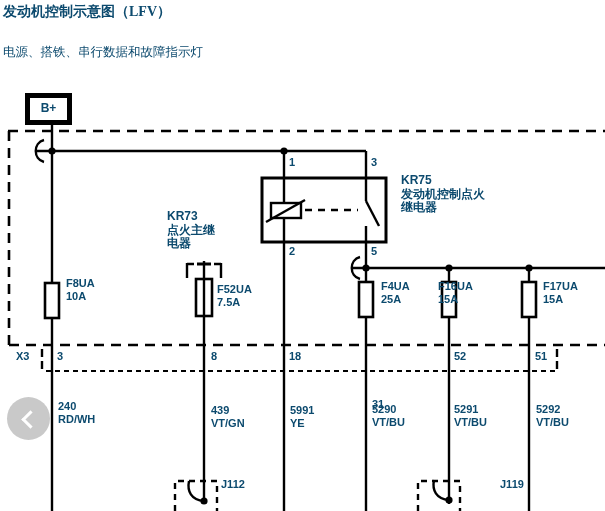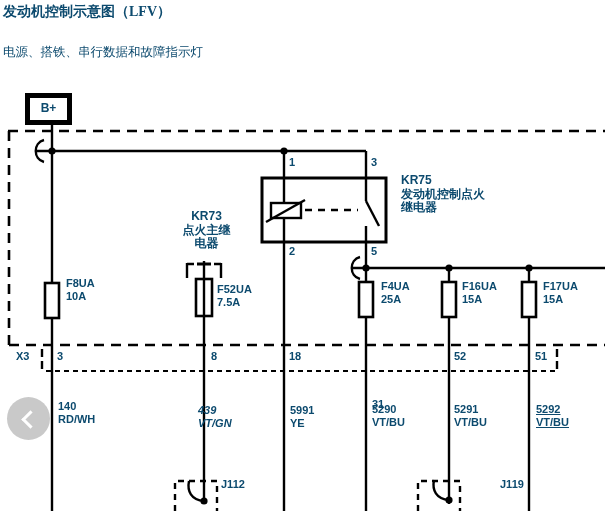--- a/index.html
+++ b/index.html
@@ -5,21 +5,21 @@
   html,body{margin:0;padding:0;background:#ffffff;}
   #stage{position:relative;width:605px;height:511px;background:#ffffff;overflow:hidden;
          font-family:"Liberation Sans",sans-serif;color:#0c4a6e;}
   .abs{position:absolute;}
   .title{font-family:"Liberation Serif",serif;font-weight:bold;font-size:14px;white-space:nowrap;}
   .subtitle{font-family:"Liberation Serif",serif;font-size:12.5px;white-space:nowrap;text-align:right;}
   .dlabel{font-size:11px;font-weight:bold;line-height:12.5px;white-space:nowrap;}
   .dlabel span{display:block;}
   .cnlabel{font-size:12px;font-weight:bold;line-height:13.5px;white-space:nowrap;}
   .cnlabel span{display:block;padding-left:9px;}
-  .center{text-align:center;}
+  .center{text-align:left;}
   #bplus{left:25px;top:93px;width:47px;height:32px;border:5px solid #000;box-sizing:border-box;
          background:#fff;font-size:12px;font-weight:bold;text-align:center;line-height:21px;}
   #backbtn{left:7px;top:397px;width:43px;height:43px;border-radius:50%;background:#c9c9c9;cursor:pointer;}
   #backbtn .chev{position:absolute;left:17px;top:16px;width:10px;height:10px;
          border-left:3px solid #fff;border-bottom:3px solid #fff;transform:rotate(45deg);}
   svg{position:absolute;left:0;top:0;}
 </style>
 </head>
 <body>
 
@@ -112,58 +112,58 @@
     <span>10A</span>
   </div>
   <div class="abs dlabel" style="left:217px;top:283px;">
     <span>F52UA</span>
     <span>7.5A</span>
   </div>
   <div class="abs dlabel" style="left:381px;top:280px;">
     <span>F4UA</span>
     <span>25A</span>
   </div>
-  <div class="abs dlabel" style="left:462px;top:280px;">
+  <div class="abs dlabel" style="left:438px;top:280px;">
     <span>F16UA</span>
     <span>15A</span>
   </div>
   <div class="abs dlabel" style="left:543px;top:280px;">
     <span>F17UA</span>
     <span>15A</span>
   </div>
 
   <div class="abs dlabel" style="left:16px;top:350px;">X3</div>
   <div class="abs dlabel" style="left:57px;top:350px;">3</div>
   <div class="abs dlabel" style="left:211px;top:350px;">8</div>
   <div class="abs dlabel" style="left:289px;top:350px;">18</div>
   <div class="abs dlabel" style="left:372px;top:350px;margin-top:48px;">31</div>
   <div class="abs dlabel" style="left:454px;top:350px;">52</div>
   <div class="abs dlabel" style="left:535px;top:350px;text-align:right;">51</div>
 
   <div class="abs dlabel" style="left:58px;top:400px;">
-    <span>140</span>
+    <span>240</span>
     <span>RD/WH</span>
   </div>
-  <div class="abs dlabel" style="left:198px;top:404px;font-style:italic;">
+  <div class="abs dlabel" style="left:211px;top:404px;">
     <span>439</span>
     <span>VT/GN</span>
   </div>
   <div class="abs dlabel" style="left:290px;top:404px;">
     <span>5991</span>
     <span>YE</span>
   </div>
   <div class="abs dlabel" style="left:372px;top:403px;">
     <span>5290</span>
     <span>VT/BU</span>
   </div>
   <div class="abs dlabel" style="left:454px;top:403px;">
     <span>5291</span>
     <span>VT/BU</span>
   </div>
-  <div class="abs dlabel" style="left:536px;top:403px;text-decoration:underline;">
+  <div class="abs dlabel" style="left:536px;top:403px;">
     <span>5292</span>
     <span>VT/BU</span>
   </div>
 
   <div class="abs dlabel" style="left:221px;top:478px;">J112</div>
   <div class="abs dlabel" style="left:464px;top:478px;margin-left:36px;">J119</div>
 
   <div id="backbtn" class="abs">
     <span class="chev"></span>
   </div>

